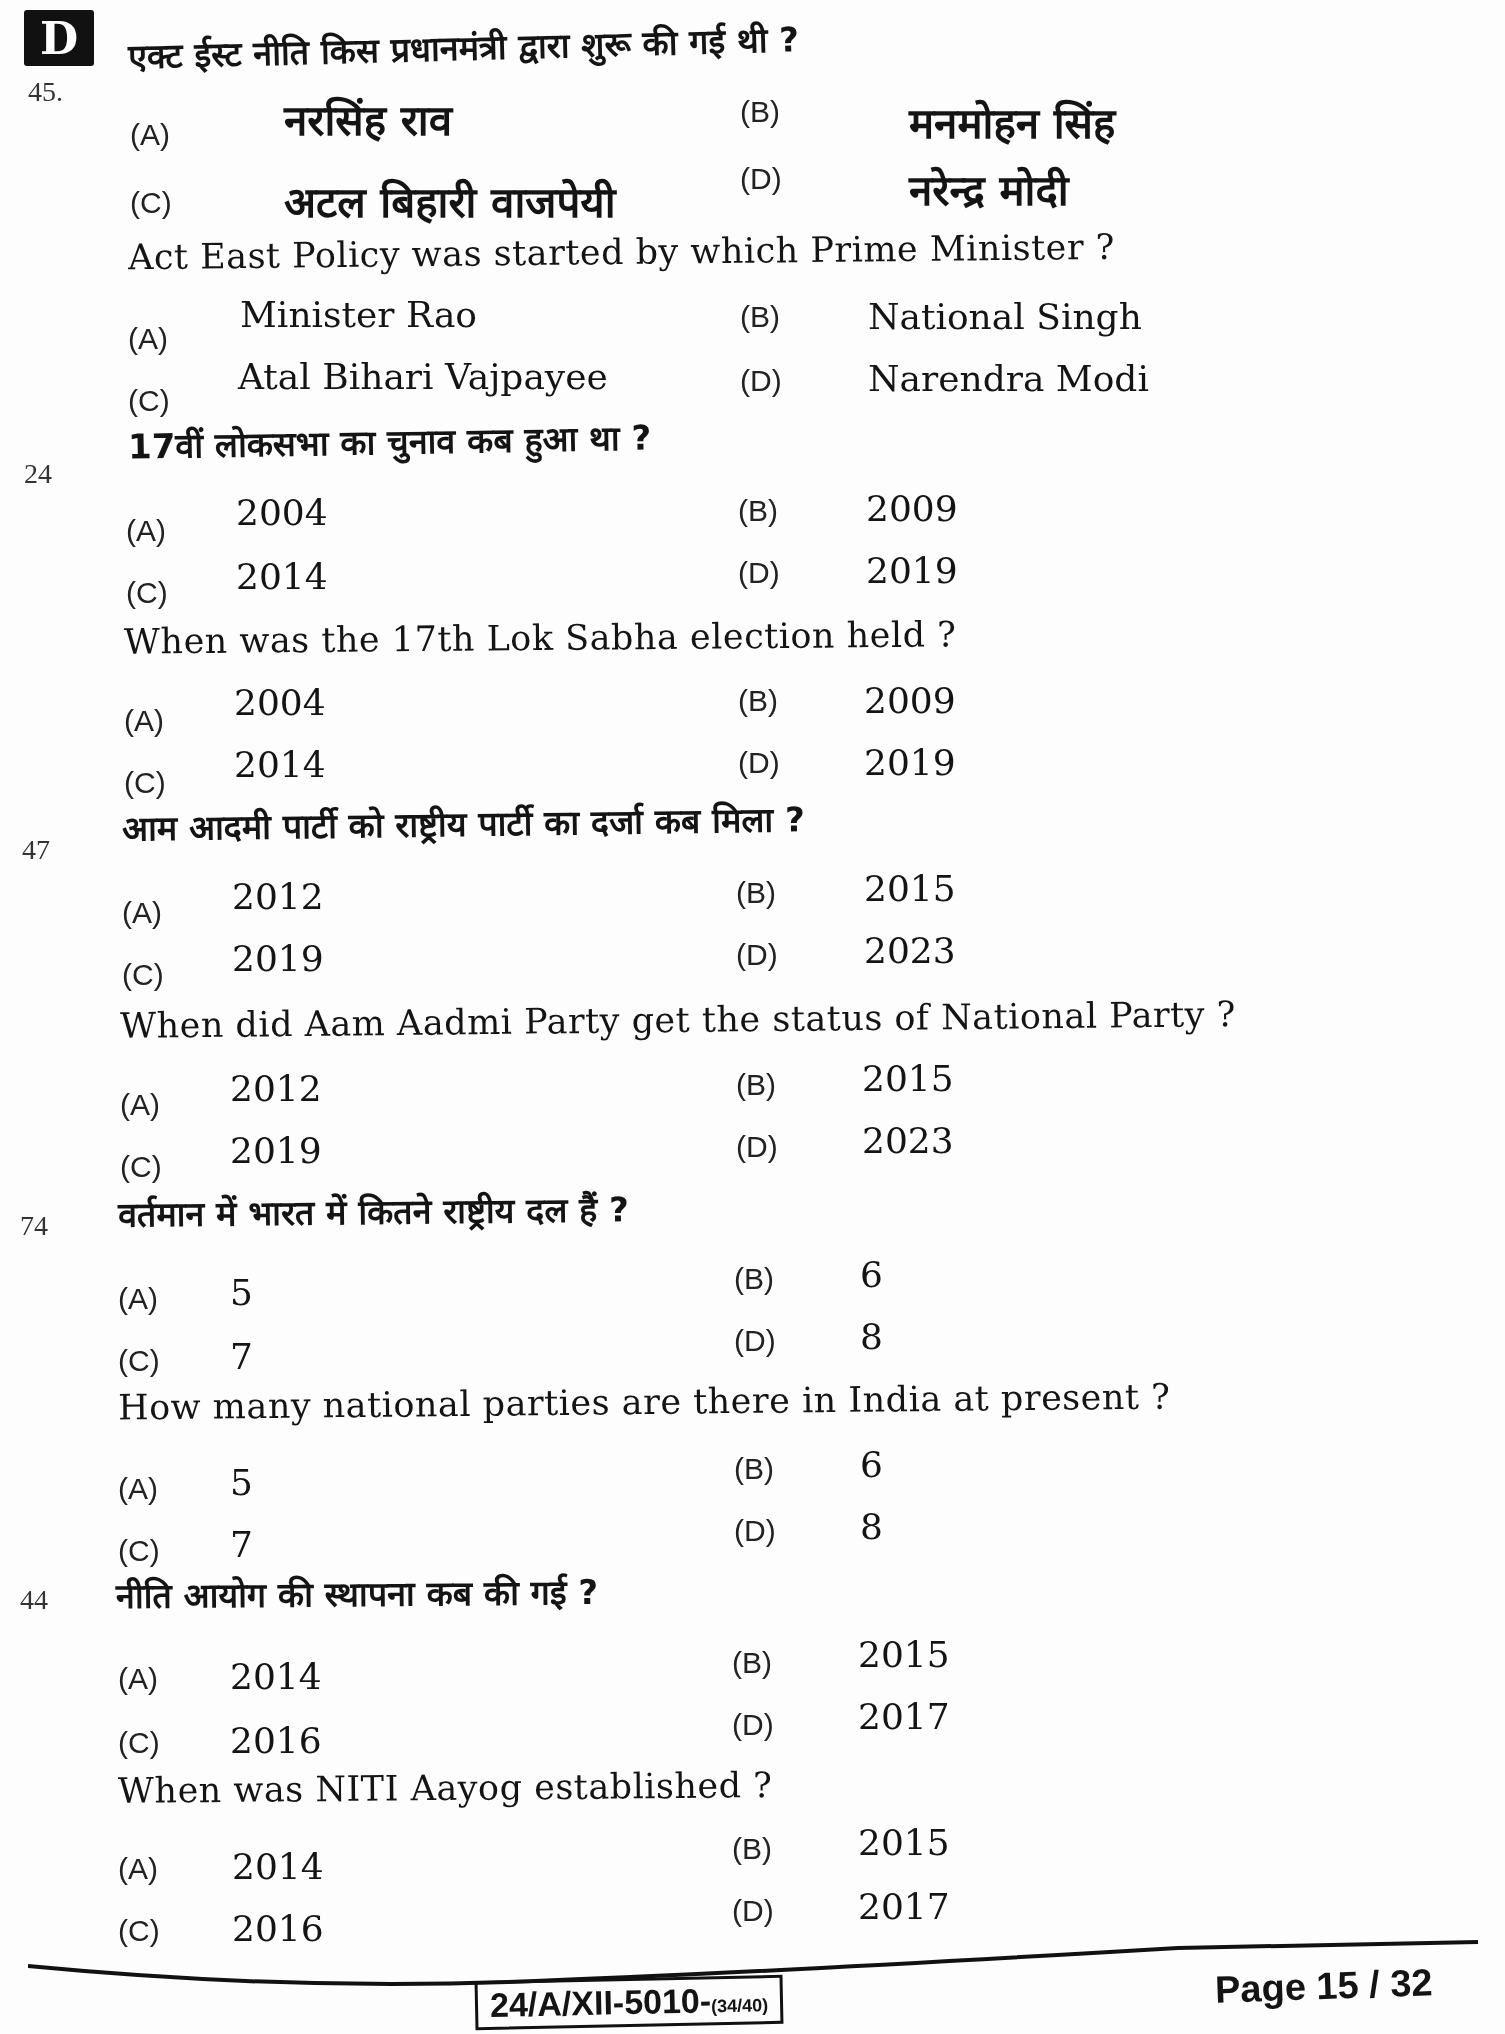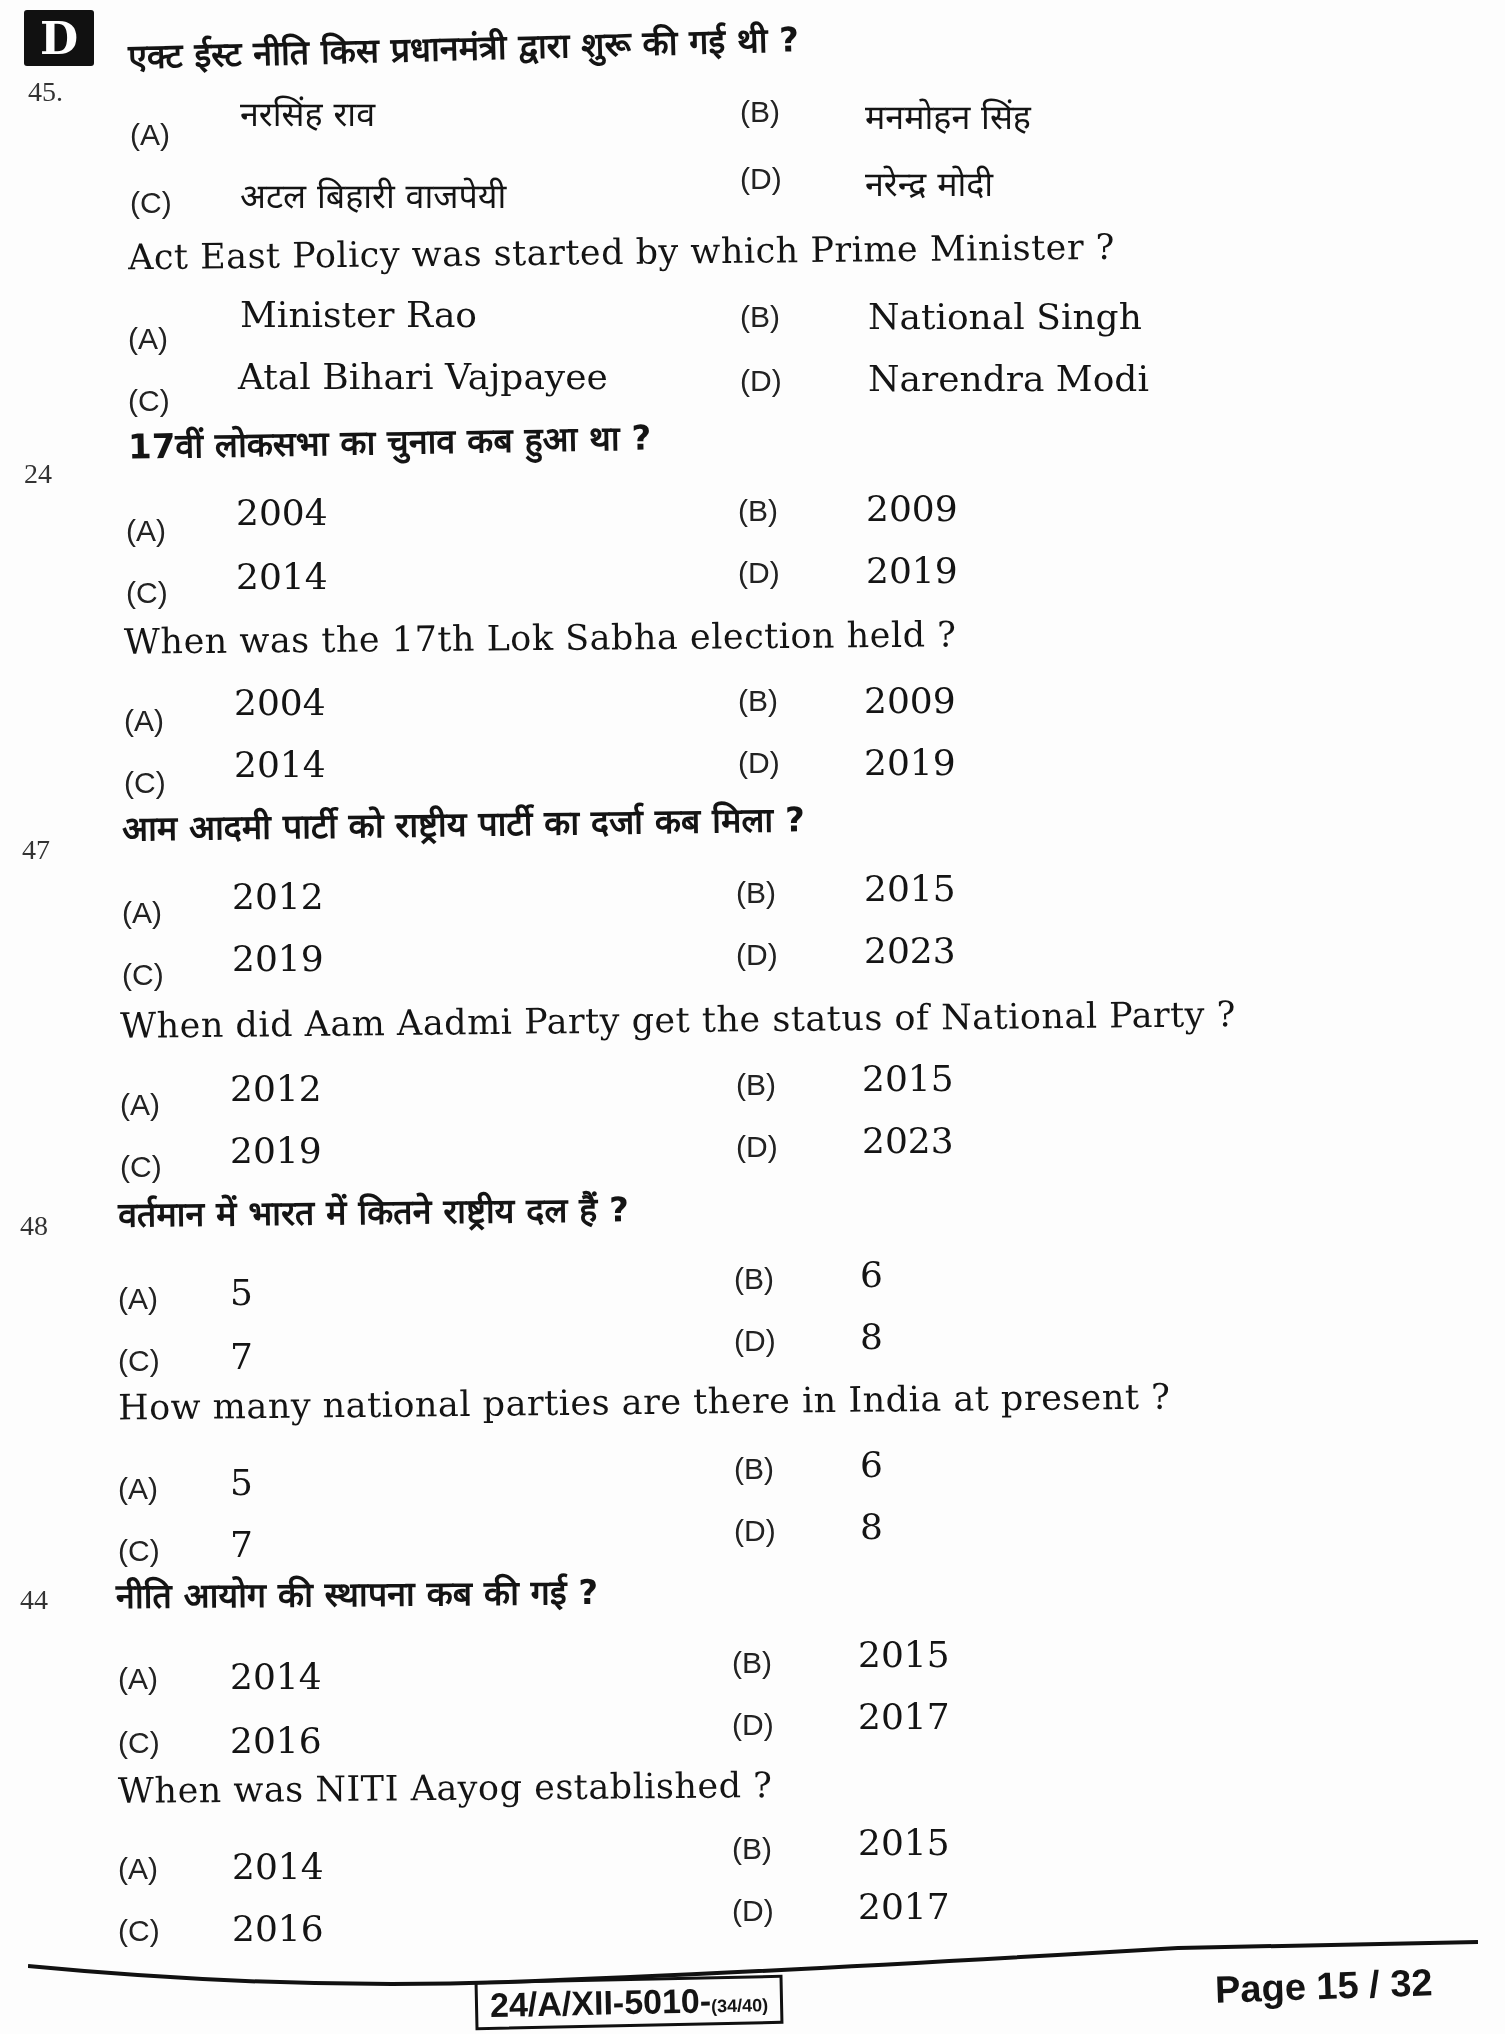--- a/index.html
+++ b/index.html
@@ -23,21 +23,21 @@
   }
   .hindi { font-weight: bold; font-family: "DejaVu Sans", sans-serif; font-size: 34px; }
   .eng { font-size: 35px; letter-spacing: 0.5px; }
   .opt-label {
     position: absolute; font-size: 30px; font-family: "Liberation Sans", sans-serif;
     color: #222;
   }
   .opt-val {
     position: absolute; font-size: 36px; white-space: nowrap;
   }
-  .opt-val.hi { font-weight: normal; font-family: "DejaVu Sans", sans-serif; font-size: 34px; }
+  .opt-val.hi { font-weight: bold; font-family: "DejaVu Sans", sans-serif; font-size: 42px; margin-left: 44px; }
   .footer-line {
     position: absolute; left: 28px; top: 1955px; width: 1450px; height: 4px;
   }
   .footer-code {
     position: absolute; left: 475px; top: 1978px; padding: 2px 12px;
     border: 3px solid #111; font-size: 34px; font-family: "Liberation Sans", sans-serif;
     font-weight: bold; transform: rotate(-1.2deg);
   }
   .footer-code small { font-size: 18px; font-weight: bold; }
   .page-num {
@@ -104,21 +104,21 @@
 <div class="line eng" style="left:120px;top:1000px;transform:rotate(-0.6deg);">When did Aam Aadmi Party get the status of National Party ?</div>
 <div class="opt-label" style="left:120px;top:1088px;">(A)</div>
 <div class="opt-val" style="left:230px;top:1068px;">2012</div>
 <div class="opt-label" style="left:736px;top:1068px;">(B)</div>
 <div class="opt-val" style="left:862px;top:1058px;">2015</div>
 <div class="opt-label" style="left:120px;top:1150px;">(C)</div>
 <div class="opt-val" style="left:230px;top:1130px;">2019</div>
 <div class="opt-label" style="left:736px;top:1130px;">(D)</div>
 <div class="opt-val" style="left:862px;top:1120px;">2023</div>
 
-<div class="qnum" style="left:20px;top:1210px;">48</div>
+<div class="qnum" style="left:20px;top:1210px;">74</div>
 <div class="line hindi" style="left:118px;top:1188px;transform:rotate(-0.6deg);">वर्तमान में भारत में कितने राष्ट्रीय दल हैं ?</div>
 <div class="opt-label" style="left:118px;top:1282px;">(A)</div>
 <div class="opt-val" style="left:230px;top:1272px;">5</div>
 <div class="opt-label" style="left:734px;top:1262px;">(B)</div>
 <div class="opt-val" style="left:860px;top:1254px;">6</div>
 <div class="opt-label" style="left:118px;top:1344px;">(C)</div>
 <div class="opt-val" style="left:230px;top:1336px;">7</div>
 <div class="opt-label" style="left:734px;top:1324px;">(D)</div>
 <div class="opt-val" style="left:860px;top:1316px;">8</div>
 <div class="line eng" style="left:118px;top:1382px;transform:rotate(-0.6deg);">How many national parties are there in India at present ?</div>

